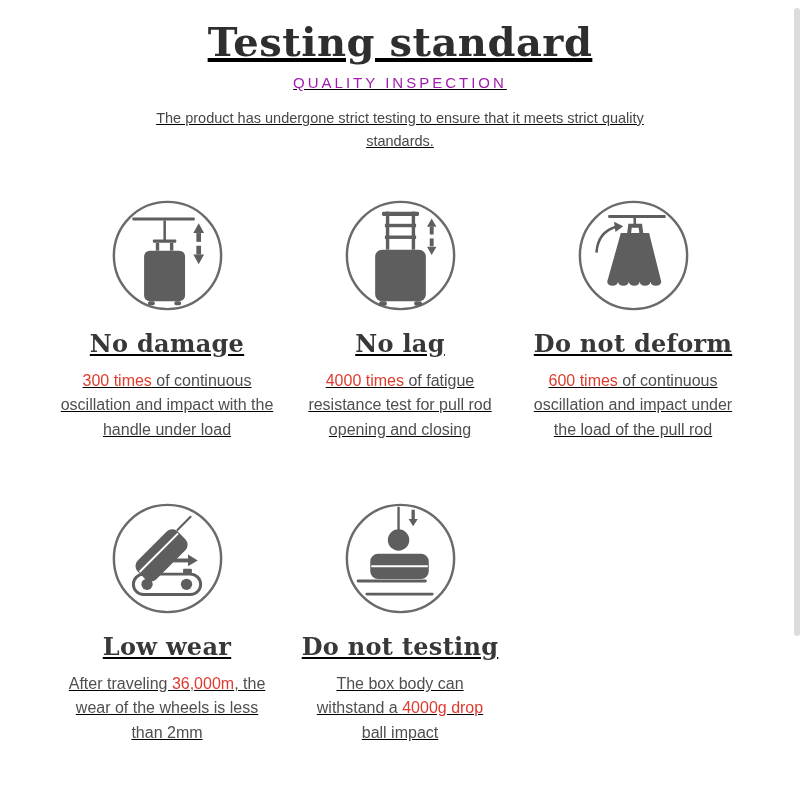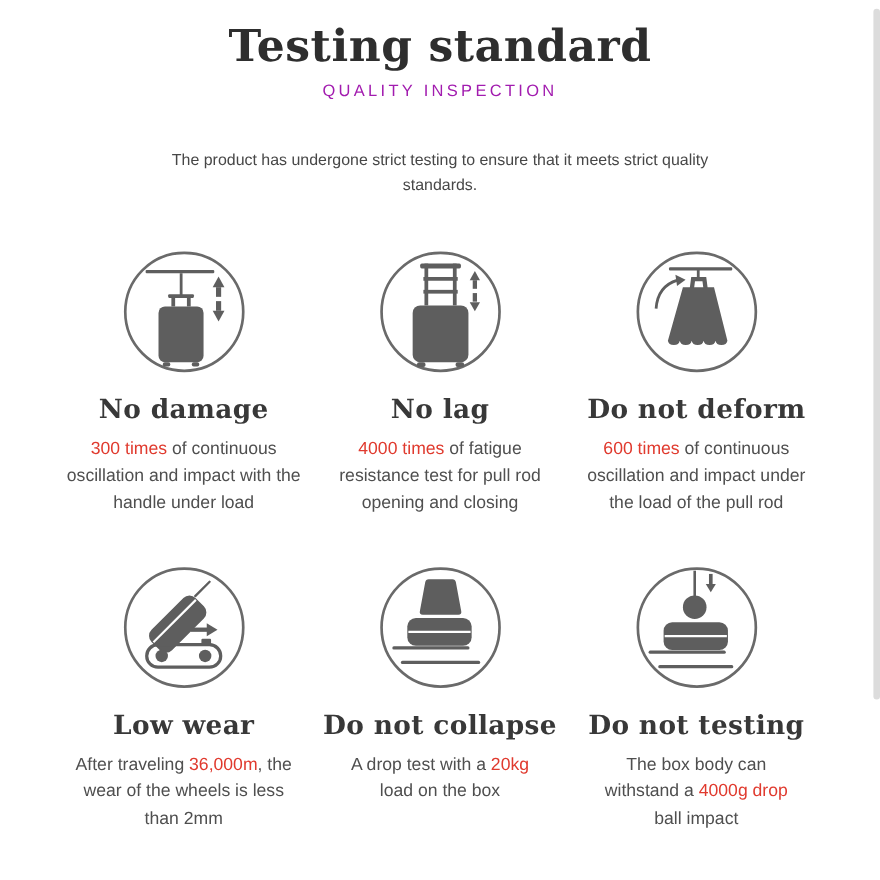--- a/index.html
+++ b/index.html
@@ -1,46 +1,46 @@
 <!DOCTYPE html>
 <html style="--accent: #e03a2e; --icon-fill: #5e5e5e; --ring: #6a6a6a;"><head>
 <meta charset="utf-8">
 <style>
   html,body{margin:0;padding:0;}
   body{
     width:800px;height:800px;background:#ffffff;position:relative;overflow:hidden;
     font-family:"Liberation Sans", sans-serif;
     -webkit-font-smoothing:antialiased;
   }
-  .page{width:800px;height:636px;position:relative;}
+  .page{width:800px;height:636px;position:relative;text-decoration:underline;}
   .scrollbar{
     position:absolute;top:8px;right:0;width:6px;bottom:0;
     background:#dcdcdc;border-radius:3px;
   }
   header{ text-align:center; padding-top:20px; }
   .page-title{
     margin:0;
     font-family:"DejaVu Serif", "Liberation Serif", serif;
     font-weight:700; font-size:40px; line-height:1.12;
     color:#2e2e2e; letter-spacing:0.5px;
   }
   .page-subtitle{
     margin:9px 0 0 0;
     font-size:15px; letter-spacing:3px; color:#a21caf; font-weight:400;
   }
   .page-desc{
-    margin:44px auto 0 auto; max-width:520px;
+    margin:16px auto 0 auto; max-width:520px;
     font-size:14.5px; line-height:1.6; color:#474747;
   }
   .grid{
     margin-top:44px;
     display:grid;
     grid-template-columns:repeat(3, 233px);
     justify-content:center;
-    row-gap:42px;
+    row-gap:58px;
   }
   .item{ margin:0; display:flex; flex-direction:column; align-items:center; text-align:center; }
   .item svg{ width:117px; height:117px; display:block; }
   .item-title{
     margin:15px 0 0 0;
     font-family:"DejaVu Serif", "Liberation Serif", serif;
     font-weight:700; font-size:24px; color:#383838; letter-spacing:0.3px;
   }
   .item-desc{
     margin:11px 0 0 0;
@@ -139,32 +139,20 @@
         <path class="fg" d="M91 62 L81 56 L81 68 Z"></path>
         <rect class="fg" x="76" y="70.5" width="9" height="6" rx="1"></rect>
         <rect class="belt" x="25" y="76" width="69" height="21" rx="10.5" fill="none"></rect>
         <circle class="fg" cx="39" cy="86.5" r="5.8"></circle>
         <circle class="fg" cx="79.5" cy="86.5" r="5.8"></circle>
       </svg>
       <figcaption class="item-title">Low wear</figcaption>
       <p class="item-desc w205"><span>After traveling </span><span class="hl">36,000m</span><span>, the wear of the wheels is less than 2mm</span></p>
     </figure>
 
-    <figure class="item">
-      <svg viewBox="0 0 120 120" aria-hidden="true">
-        <circle class="ring" cx="60" cy="60" r="55"></circle>
-        <path class="fg" d="M49 15 h22 q2.8 0 3.3 2.8 l5 27 q0.6 3.2 -2.7 3.2 h-33.2 q-3.3 0 -2.7 -3.2 l5 -27 q0.5 -2.8 3.3 -2.8 Z"></path>
-        <rect class="fg" x="29" y="51" width="60" height="26" rx="8"></rect>
-        <line class="seam" x1="30" y1="64" x2="88" y2="64"></line>
-        <rect class="fg" x="15" y="77.5" width="72" height="3" rx="1.5"></rect>
-        <rect class="fg" x="23" y="91" width="74" height="3" rx="1.5"></rect>
-      </svg>
-      <figcaption class="item-title">Do not collapse</figcaption>
-      <p class="item-desc w185"><span>A drop test with a </span><span class="hl">20kg</span><span> load on the box</span></p>
-    </figure>
 
     <figure class="item">
       <svg viewBox="0 0 120 120" aria-hidden="true">
         <circle class="ring" cx="60" cy="60" r="55"></circle>
         <rect class="fg" x="56.8" y="7" width="2.4" height="24"></rect>
         <rect class="fg" x="71.3" y="10" width="3.4" height="10"></rect>
         <path class="fg" d="M73 27 L68.3 19.5 L77.7 19.5 Z"></path>
         <circle class="fg" cx="58" cy="41" r="11"></circle>
         <rect class="fg" x="29" y="55" width="60" height="26" rx="8"></rect>
         <line class="seam" x1="30" y1="68" x2="88" y2="68"></line>

